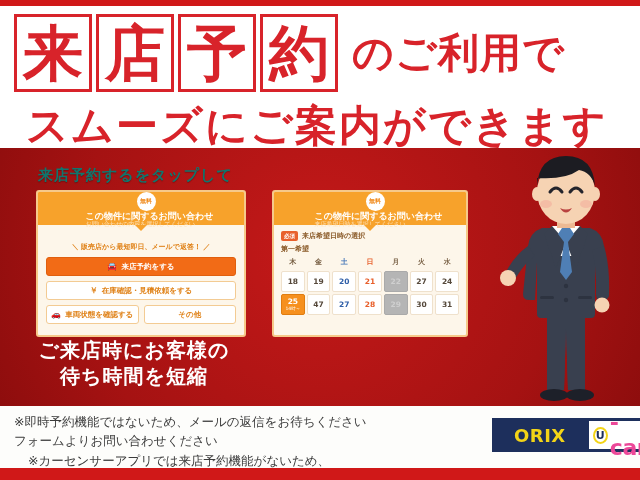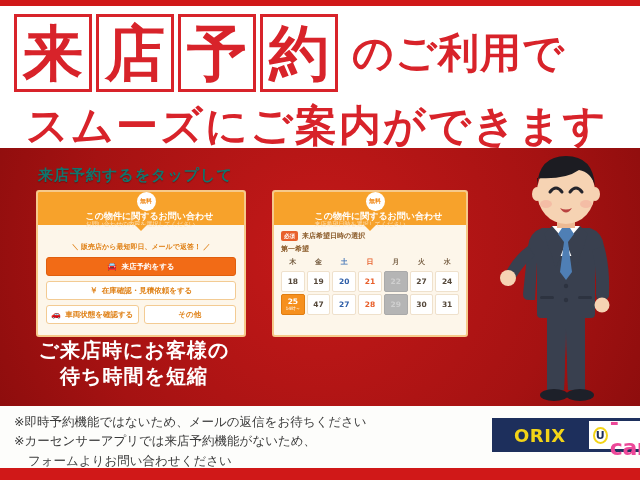--- a/index.html
+++ b/index.html
@@ -320,22 +320,22 @@
   </div>
 
   <div class="caption cap-left">
     <div>ご来店時にお客様の</div>
     <div>待ち時間を短縮</div>
   </div>
 
   <div class="footer">
     <div class="fnote">
       <div>※即時予約機能ではないため、メールの返信をお待ちください</div>
+      <div>フォームよりお問い合わせください</div>
       <div>※カーセンサーアプリでは来店予約機能がないため、</div>
-      <div>フォームよりお問い合わせください</div>
     </div>
   </div>
 
   <div class="logo">
     <div class="logo-orix">ORIX</div>
     <div class="logo-ucar">
       <span class="u-circle">U</span>
       <span class="ucar-text">-car</span>
     </div>
   </div>

